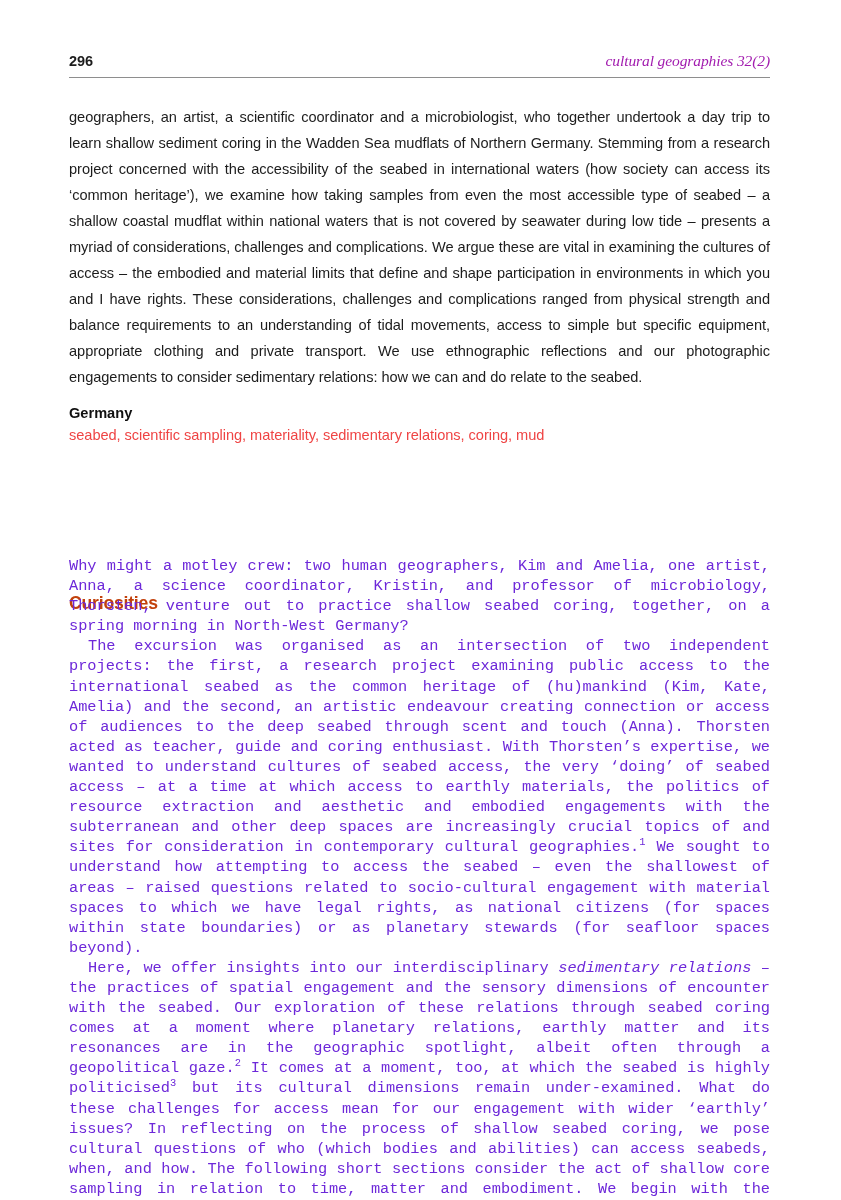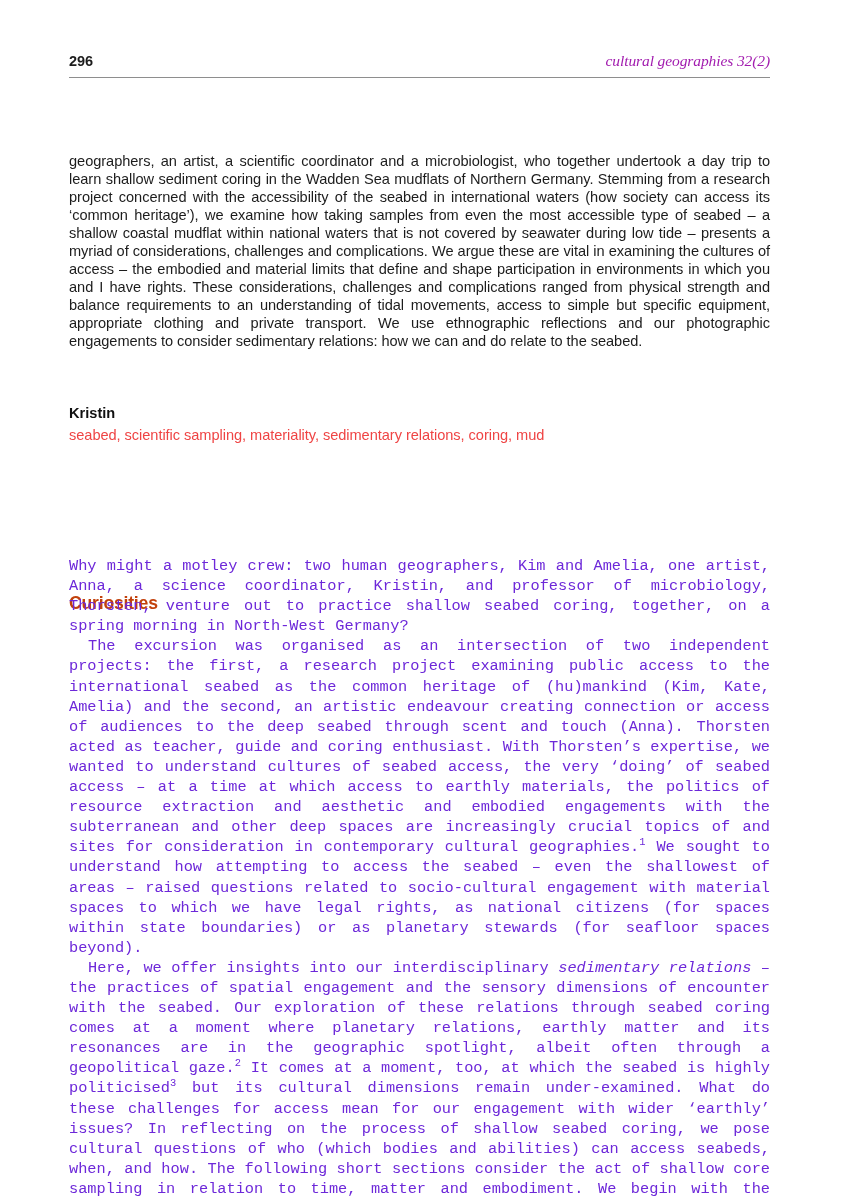--- a/index.html
+++ b/index.html
@@ -60,26 +60,25 @@
   }
 
   
   .abstract {
     position: absolute;
     left: 69px;
     top: 104px;
     width: 701px;
     font-family: "Liberation Sans", sans-serif;
     font-size: 14.6px;
-    line-height: 18px;
+    line-height: 26px;
     text-align: justify;
     text-justify: inter-word;
     color: #1c1c1c;
     letter-spacing: -0.05px;
-    margin-top: 48px;
   }
 
   
   .keywords-block {
     position: absolute;
     left: 69px;
     top: 403px;
     width: 701px;
     font-family: "Liberation Sans", sans-serif;
   }
@@ -146,21 +145,21 @@
 
   <div class="running-head">
     <span class="folio">296</span>
     <span class="journal-line">cultural geographies 32(2)</span>
   </div>
   <div class="head-rule"></div>
 
   <div class="abstract">geographers, an artist, a scientific coordinator and a microbiologist, who together undertook a day trip to learn shallow sediment coring in the Wadden Sea mudflats of Northern Germany. Stemming from a research project concerned with the accessibility of the seabed in international waters (how society can access its ‘common heritage’), we examine how taking samples from even the most accessible type of seabed – a shallow coastal mudflat within national waters that is not covered by seawater during low tide – presents a myriad of considerations, challenges and complications. We argue these are vital in examining the cultures of access – the embodied and material limits that define and shape participation in environments in which you and I have rights. These considerations, challenges and complications ranged from physical strength and balance requirements to an understanding of tidal movements, access to simple but specific equipment, appropriate clothing and private transport. We use ethnographic reflections and our photographic engagements to consider sedimentary relations: how we can and do relate to the seabed.</div>
 
   <div class="keywords-block">
-    <div class="keywords-title">Kristin</div>
+    <div class="keywords-title">Germany</div>
     <div class="keywords-list">seabed, scientific sampling, materiality, sedimentary relations, coring, mud</div>
   </div>
 
   <h2 class="section-heading">Curiosities</h2>
 
   <div class="body-text">
       <p>Why might a motley crew: two human geographers, Kim and Amelia, one artist, Anna, a science coordinator, Kristin, and professor of microbiology, Thorsten, venture out to practice shallow seabed coring, together, on a spring morning in North-West Germany?</p>
       <p class="indent">The excursion was organised as an intersection of two independent projects: the first, a research project examining public access to the international seabed as the common heritage of (hu)mankind (Kim, Kate, Amelia) and the second, an artistic endeavour creating connection or access of audiences to the deep seabed through scent and touch (Anna). Thorsten acted as teacher, guide and coring enthusiast. With Thorsten’s expertise, we wanted to understand cultures of seabed access, the very ‘doing’ of seabed access – at a time at which access to earthly materials, the politics of resource extraction and aesthetic and embodied engagements with the subterranean and other deep spaces are increasingly crucial topics of and sites for consideration in contemporary cultural geographies.<sup>1</sup> We sought to understand how attempting to access the seabed – even the shallowest of areas – raised questions related to socio-cultural engagement with material spaces to which we have legal rights, as national citizens (for spaces within state boundaries) or as planetary stewards (for seafloor spaces beyond).</p>
       <p class="indent">Here, we offer insights into our interdisciplinary <em>sedimentary relations</em> – the practices of spatial engagement and the sensory dimensions of encounter with the seabed. Our exploration of these relations through seabed coring comes at a moment where planetary relations, earthly matter and its resonances are in the geographic spotlight, albeit often through a geopolitical gaze.<sup>2</sup> It comes at a moment, too, at which the seabed is highly politicised<sup>3</sup> but its cultural dimensions remain under-examined. What do these challenges for access mean for our engagement with wider ‘earthly’ issues? In reflecting on the process of shallow seabed coring, we pose cultural questions of who (which bodies and abilities) can access seabeds, when, and how. The following short sections consider the act of shallow core sampling in relation to time, matter and embodiment. We begin with the process of preparing for our trip.</p>
     </div>

